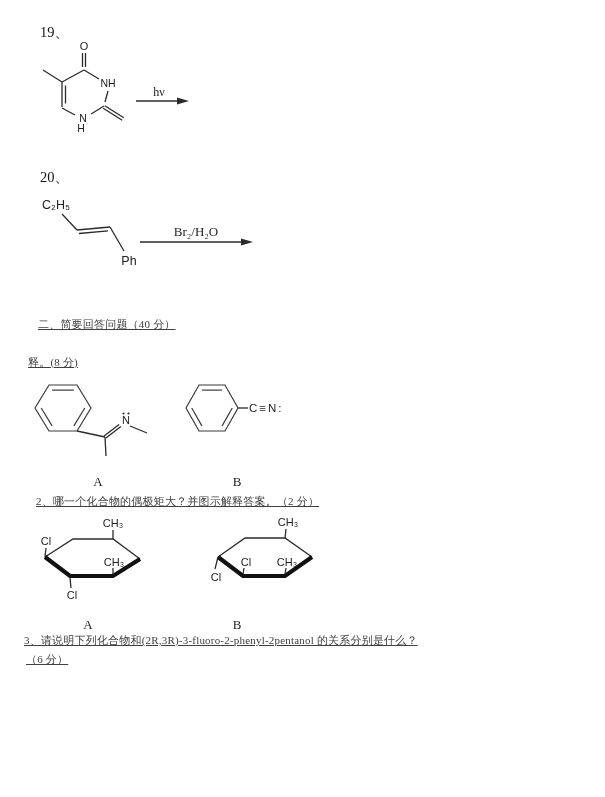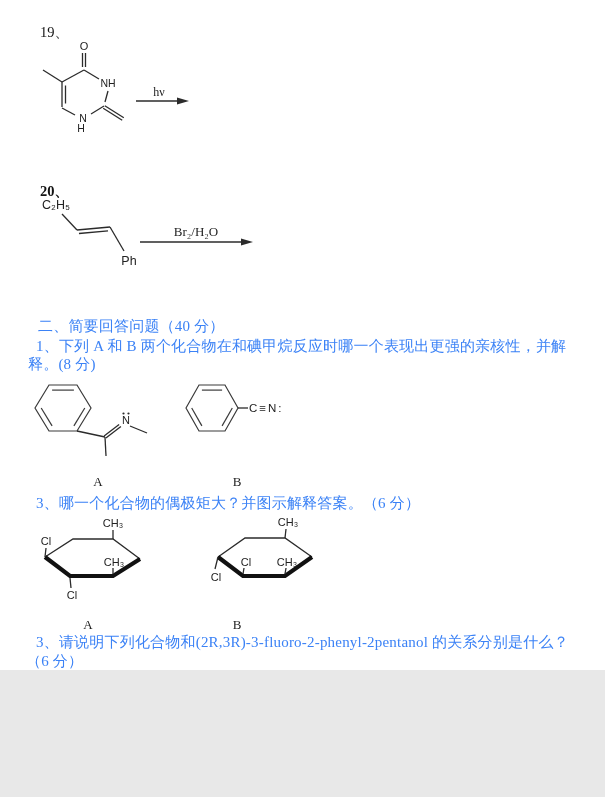--- a/index.html
+++ b/index.html
@@ -1,30 +1,31 @@
 <!DOCTYPE html>
 <html><head>
 <meta charset="utf-8">
 <style>
   html,body { margin:0; padding:0; background:#e8e8e8; }
   #page {
     position:relative;
-    width:605px; height:670px;
+    width:605px; height:797px;
     margin:0 auto;
     background:#ffffff;
     font-family:"Liberation Serif","DejaVu Serif",serif;
     color:#111111;
     overflow:hidden;
   }
   .tline {
     position:absolute;
-    font-size:15px;
+    font-size:11px;
     letter-spacing:0.2px;
     white-space:nowrap;
-    color:#3b82f6;
+    color:#404040;
+    text-decoration:underline;
   }
   .qnum { position:absolute; font-size:14.5px; color:#131313; }
   svg { position:absolute; overflow:visible; }
   svg text {
     font-family:"Liberation Sans","DejaVu Sans",sans-serif;
     fill:#222222;
   }
   svg .serif { font-family:"Liberation Serif","DejaVu Serif",serif; }
   .bond { stroke:#2b2b2b; stroke-width:1.3; fill:none; }
   .bondbold { stroke:#111111; stroke-width:4.2; fill:none; }
@@ -63,41 +64,40 @@
       <text x="58" y="84" font-size="10.5" text-anchor="middle">N</text>
       <text x="56" y="94" font-size="10.5" text-anchor="middle">H</text>
     </g>
     <g>
       <line class="bond" x1="111" y1="63" x2="152" y2="63"></line>
       <polygon class="ah" points="152,59.5 164,63 152,66.5"></polygon>
       <text class="serif" x="134" y="58" font-size="12" text-anchor="middle">hν</text>
     </g>
   </svg>
 
-  <div class="qnum" style="left:40px; top:182px;font-weight:bold;">20、</div>
+  <div class="qnum" style="left:40px; top:168px;">20、</div>
 
   <svg style="left:38px; top:195px;" width="232" height="82" viewBox="0 0 232 82">
     <g>
       <text x="18" y="14" font-size="12.5" text-anchor="middle">C₂H₅</text>
       <line class="bond" x1="24" y1="19" x2="39" y2="35"></line>
 
       <line class="bond" x1="39" y1="35" x2="72" y2="32"></line>
       <line class="bond" x1="41" y1="38.5" x2="70" y2="35.8"></line>
       <line class="bond" x1="72" y1="32" x2="86" y2="56"></line>
       <text x="91" y="70" font-size="12.5" text-anchor="middle">Ph</text>
     </g>
     <g>
       <line class="bond" x1="102" y1="47" x2="203" y2="47"></line>
       <polygon class="ah" points="203,43.5 215,47 203,50.5"></polygon>
       <text class="serif" x="158" y="41" font-size="13" text-anchor="middle">Br₂/H₂O</text>
     </g>
   </svg>
 
   <div class="tline" style="left:38px; top:317px;">二、简要回答问题（40 分）</div>
-  <div class="tline" style="left:36px; top:337px;">1、下列 A 和 B 两个化合物在和碘甲烷反应时哪一个表现出更强的亲核性，并解</div>
   <div class="tline" style="left:28px; top:355px;">释。(8 分)</div>
 
   <svg style="left:30px; top:385px;" width="280" height="105" viewBox="0 0 280 105">
     <g>
 
       <polygon class="ringline" points="5,23 19,0 47,0 61,23 47,46 19,46"></polygon>
       <line class="ringline" x1="22.1" y1="5.1" x2="43.9" y2="5.1"></line>
       <line class="ringline" x1="54.8" y1="23" x2="43.9" y2="40.9"></line>
       <line class="ringline" x1="22.1" y1="40.9" x2="11.2" y2="23"></line>
 
@@ -121,21 +121,21 @@
       <line class="ringline" x1="171.9" y1="5.1" x2="192.1" y2="5.1"></line>
       <line class="ringline" x1="202.3" y1="23" x2="192.1" y2="40.9"></line>
       <line class="ringline" x1="171.9" y1="40.9" x2="161.7" y2="23"></line>
 
       <line class="bond" x1="208" y1="23" x2="218" y2="23"></line>
       <text x="219" y="27" font-size="11.5" letter-spacing="2">C≡N:</text>
       <text class="serif" x="207" y="101" font-size="13" text-anchor="middle">B</text>
     </g>
   </svg>
 
-  <div class="tline" style="left:36px; top:494px;">3、哪一个化合物的偶极矩大？并图示解释答案。（6 分）</div>
+  <div class="tline" style="left:36px; top:494px;">2、哪一个化合物的偶极矩大？并图示解释答案。（2 分）</div>
 
   <svg style="left:30px; top:517px;" width="300" height="115" viewBox="0 0 300 115">
     <g>
 
       <polyline class="bond" points="15,40 43,22 83,22 110,42"></polyline>
 
       <polyline class="bondbold" points="110,42 83,59 40,59 15,40"></polyline>
 
       <line class="bond" x1="15" y1="40" x2="16" y2="31"></line>
       <text x="16" y="28" font-size="11" text-anchor="middle">Cl</text>
@@ -164,16 +164,16 @@
 
       <line class="bond" x1="255" y1="21" x2="256" y2="12"></line>
       <text x="258" y="9" font-size="11" text-anchor="middle">CH₃</text>
 
       <line class="bond" x1="255" y1="57" x2="256" y2="51"></line>
       <text x="257" y="49" font-size="11" text-anchor="middle">CH₃</text>
       <text class="serif" x="207" y="112" font-size="13" text-anchor="middle">B</text>
     </g>
   </svg>
 
-  <div class="tline" style="left:36px; top:633px;text-align:right;">3、请说明下列化合物和(2R,3R)-3-fluoro-2-phenyl-2pentanol 的关系分别是什么？</div>
+  <div class="tline" style="left:24px; top:633px;text-align:right;">3、请说明下列化合物和(2R,3R)-3-fluoro-2-phenyl-2pentanol 的关系分别是什么？</div>
   <div class="tline" style="left:26px; top:652px;text-align:right;">（6 分）</div>
 
 </div>
 
 </body></html>

